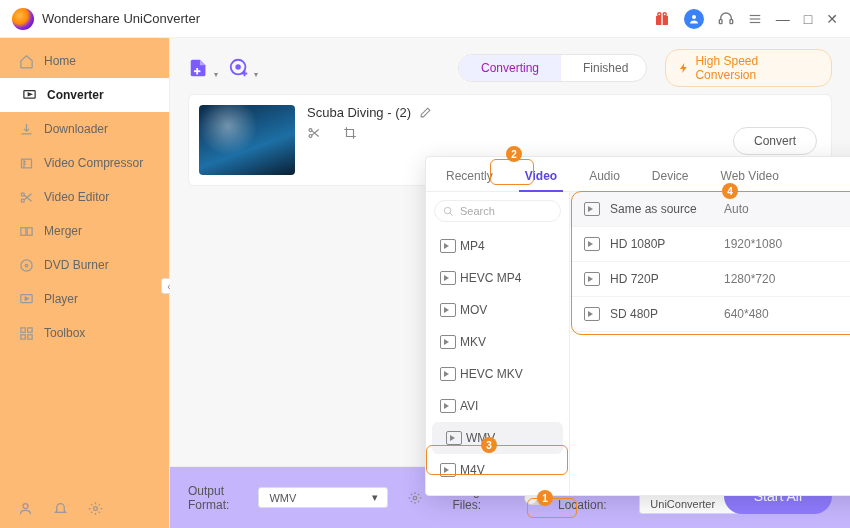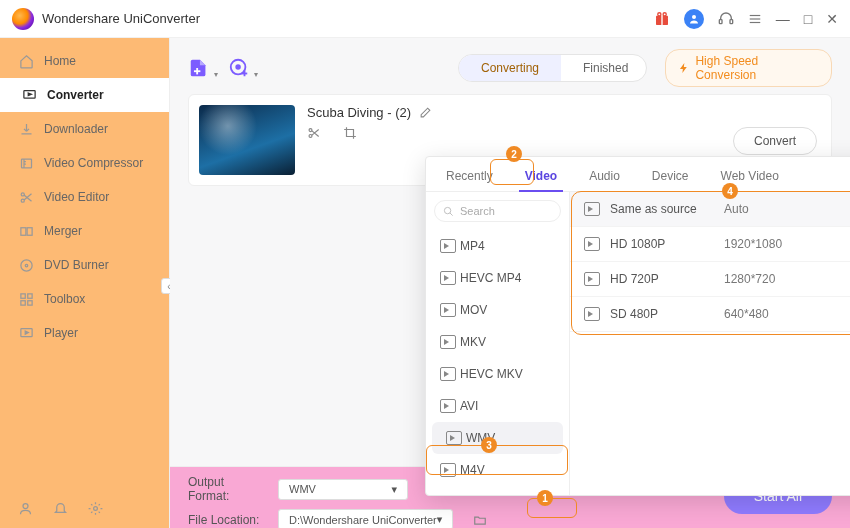--- a/index.html
+++ b/index.html
@@ -17,21 +17,21 @@
 .side-item.active{background:#fff;color:#222;font-weight:600;border-left:3px solid transparent}
 .side-ico{width:16px;height:16px;display:flex;align-items:center;justify-content:center;color:#888;font-size:14px}
 .sidebar-bottom{margin-top:auto;display:flex;gap:20px;padding:12px 18px;color:#888}
 .collapse-btn{position:absolute;right:-8px;top:240px;width:16px;height:16px;background:#fff;border:1px solid #ddd;border-radius:3px;display:flex;align-items:center;justify-content:center;font-size:10px;color:#888}
 .content{flex:1;background:#f7f7f8;position:relative;padding:10px 18px 0}
 .toolbar{display:flex;align-items:center;gap:18px;height:40px}
 .tool-btn{font-size:18px;color:#7c5cff;position:relative}
 .tool-caret{font-size:8px;color:#888;position:absolute;right:-8px;bottom:0}
 .seg{display:flex;background:#fff;border-radius:16px;border:1px solid #e5e5e5;overflow:hidden;margin-left:190px}
 .seg-btn{padding:6px 22px;font-size:12px;color:#666}
-.seg-btn.active{background:#eef0ff;color:#a16207}
+.seg-btn.active{background:#eef0ff;color:#a21caf}
 .hsc{margin-left:auto;color:#f28c1e;font-size:12px;display:flex;align-items:center;gap:6px;border:1px solid #f8d9b6;background:#fff8ef;border-radius:14px;padding:4px 12px}
 .card{background:#fff;border:1px solid #eee;border-radius:6px;margin-top:6px;padding:10px;display:flex;gap:12px;position:relative}
 .thumb{width:96px;height:70px;border-radius:4px;background:linear-gradient(160deg,#0b2a4a 0%,#1d6fa5 60%,#0a1f33 100%);position:relative;overflow:hidden}
 .thumb::after{content:"";position:absolute;inset:0;background:radial-gradient(circle at 30% 30%,rgba(255,255,255,.4) 0%,transparent 35%)}
 .file-head{display:flex;align-items:center;gap:8px;font-size:13px;color:#333}
 .undercard{display:flex;gap:22px;margin-top:6px;color:#888}
 .convert-btn{position:absolute;right:14px;top:32px;background:#fff;border:1px solid #ddd;border-radius:16px;padding:6px 20px;color:#555;font-size:12px}
 .popup{position:absolute;left:255px;top:118px;width:492px;height:340px;background:#fff;border:1px solid #e8e8e8;border-radius:4px;box-shadow:0 6px 24px rgba(0,0,0,.14);display:flex;flex-direction:column;z-index:5}
 .tabs{display:flex;gap:20px;padding:8px 14px 0;border-bottom:1px solid #eee;font-size:12px}
 .tab{padding:4px 6px 8px;color:#777;position:relative}
@@ -42,21 +42,21 @@
 .search{display:flex;align-items:flex-end;gap:6px;margin:8px;padding:4px 8px;border:1px solid #eee;border-radius:12px;color:#aaa;font-size:11px}
 .fmt{display:flex;align-items:center;gap:4px;padding:9px 14px;color:#555;font-size:12px}
 .fmt.sel{background:#f2f2f5;border-radius:6px;margin:0 6px}
 .fmt-ico{width:16px;height:14px;border:1.5px solid #888;border-radius:2px;position:relative}
 .fmt-ico::after{content:"";position:absolute;left:3px;top:3px;border-left:5px solid #888;border-top:3px solid transparent;border-bottom:3px solid transparent}
 .res-col{flex:1;overflow:auto}
 .res-row{display:flex;align-items:center;padding:10px 14px;border-bottom:1px solid #f3f3f3;font-size:12px;color:#555}
 .res-row .r1{width:140px;display:flex;align-items:center;gap:10px}
 .res-row .r2{flex:1;color:#777}
 .res-row.first{background:#f7f7f9}
-.bottombar{position:absolute;left:0;right:0;bottom:0;height:62px;background:#f9a8d4;border-top:1px solid #eee;padding:8px 18px;display:flex;flex-direction:column;gap:6px;font-size:12px;color:#555}
+.bottombar{position:absolute;left:0;right:0;bottom:0;height:62px;background:#c4b5fd;border-top:1px solid #eee;padding:8px 18px;display:flex;flex-direction:row;gap:14px;font-size:12px;color:#555}
 .brow{display:flex;align-items:center;gap:10px}
 .sel-box{border:1px solid #ddd;border-radius:3px;padding:3px 10px;min-width:130px;display:flex;align-items:center;justify-content:space-between;font-size:11px;color:#555;background:#fff}
 .startall{position:absolute;right:18px;bottom:14px;background:#8f7bff;color:#fff;border-radius:20px;padding:10px 30px;font-size:14px}
 .toggle{width:26px;height:14px;background:#ddd;border-radius:8px;position:relative}
 .toggle::after{content:"";position:absolute;width:12px;height:12px;background:#fff;border-radius:50%;top:1px;left:1px}
 .callout{position:absolute;border:1.5px solid #f08a24;border-radius:6px;pointer-events:none;z-index:10}
 .num{position:absolute;width:16px;height:16px;border-radius:50%;background:#f08a24;color:#fff;font-size:10px;font-weight:600;display:flex;align-items:center;justify-content:center;z-index:11}
 svg{display:block}
 </style>
 </head>
@@ -161,36 +161,36 @@
           <svg width="15" height="15" viewBox="0 0 24 24" fill="none" stroke="#999" stroke-width="2">
             <circle cx="12" cy="12" r="9"></circle>
             <circle cx="12" cy="12" r="2"></circle>
           </svg>
         </span>
         <span>DVD Burner</span>
       </div>
     <div class="side-item">
         <span class="side-ico">
           <svg width="15" height="15" viewBox="0 0 24 24" fill="none" stroke="#999" stroke-width="2">
+            <rect x="3" y="4" width="18" height="13" rx="1"></rect>
+            <polygon points="10,8 15,10.5 10,13" fill="#999"></polygon>
+          </svg>
+        </span>
+        <span>Player</span>
+      </div>
+    <div class="side-item">
+        <span class="side-ico">
+          <svg width="15" height="15" viewBox="0 0 24 24" fill="none" stroke="#999" stroke-width="2">
             <rect x="3" y="3" width="7" height="7"></rect>
             <rect x="14" y="3" width="7" height="7"></rect>
             <rect x="3" y="14" width="7" height="7"></rect>
             <rect x="14" y="14" width="7" height="7"></rect>
           </svg>
         </span>
         <span>Toolbox</span>
-      </div>
-    <div class="side-item">
-        <span class="side-ico">
-          <svg width="15" height="15" viewBox="0 0 24 24" fill="none" stroke="#999" stroke-width="2">
-            <rect x="3" y="4" width="18" height="13" rx="1"></rect>
-            <polygon points="10,8 15,10.5 10,13" fill="#999"></polygon>
-          </svg>
-        </span>
-        <span>Player</span>
       </div>
     <div class="sidebar-bottom">
       <span>
           <svg width="15" height="15" viewBox="0 0 24 24" fill="none" stroke="#999" stroke-width="2">
             <circle cx="12" cy="8" r="4"></circle>
             <path d="M4 21c0-4 4-6 8-6s8 2 8 6"></path>
           </svg>
         </span>
       <span>
           <svg width="15" height="15" viewBox="0 0 24 24" fill="none" stroke="#999" stroke-width="2">

